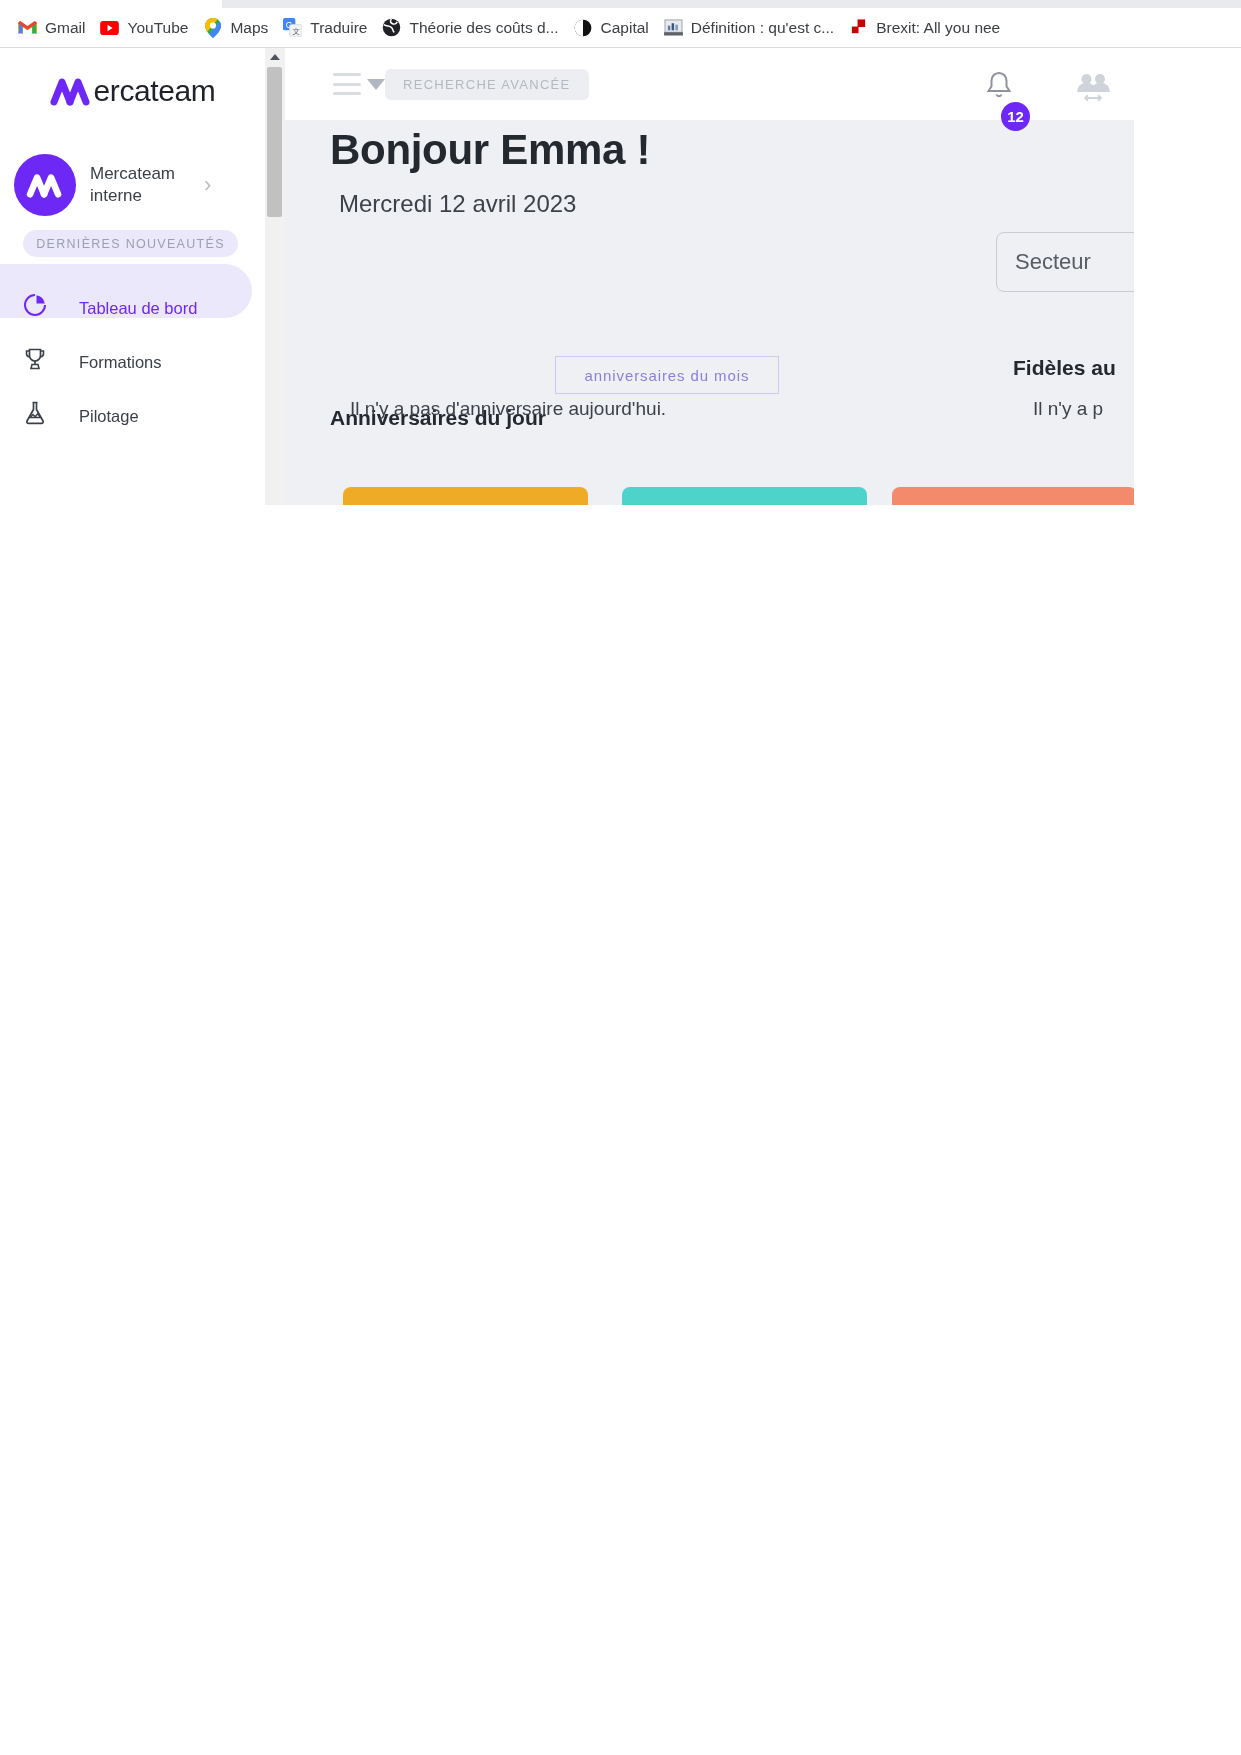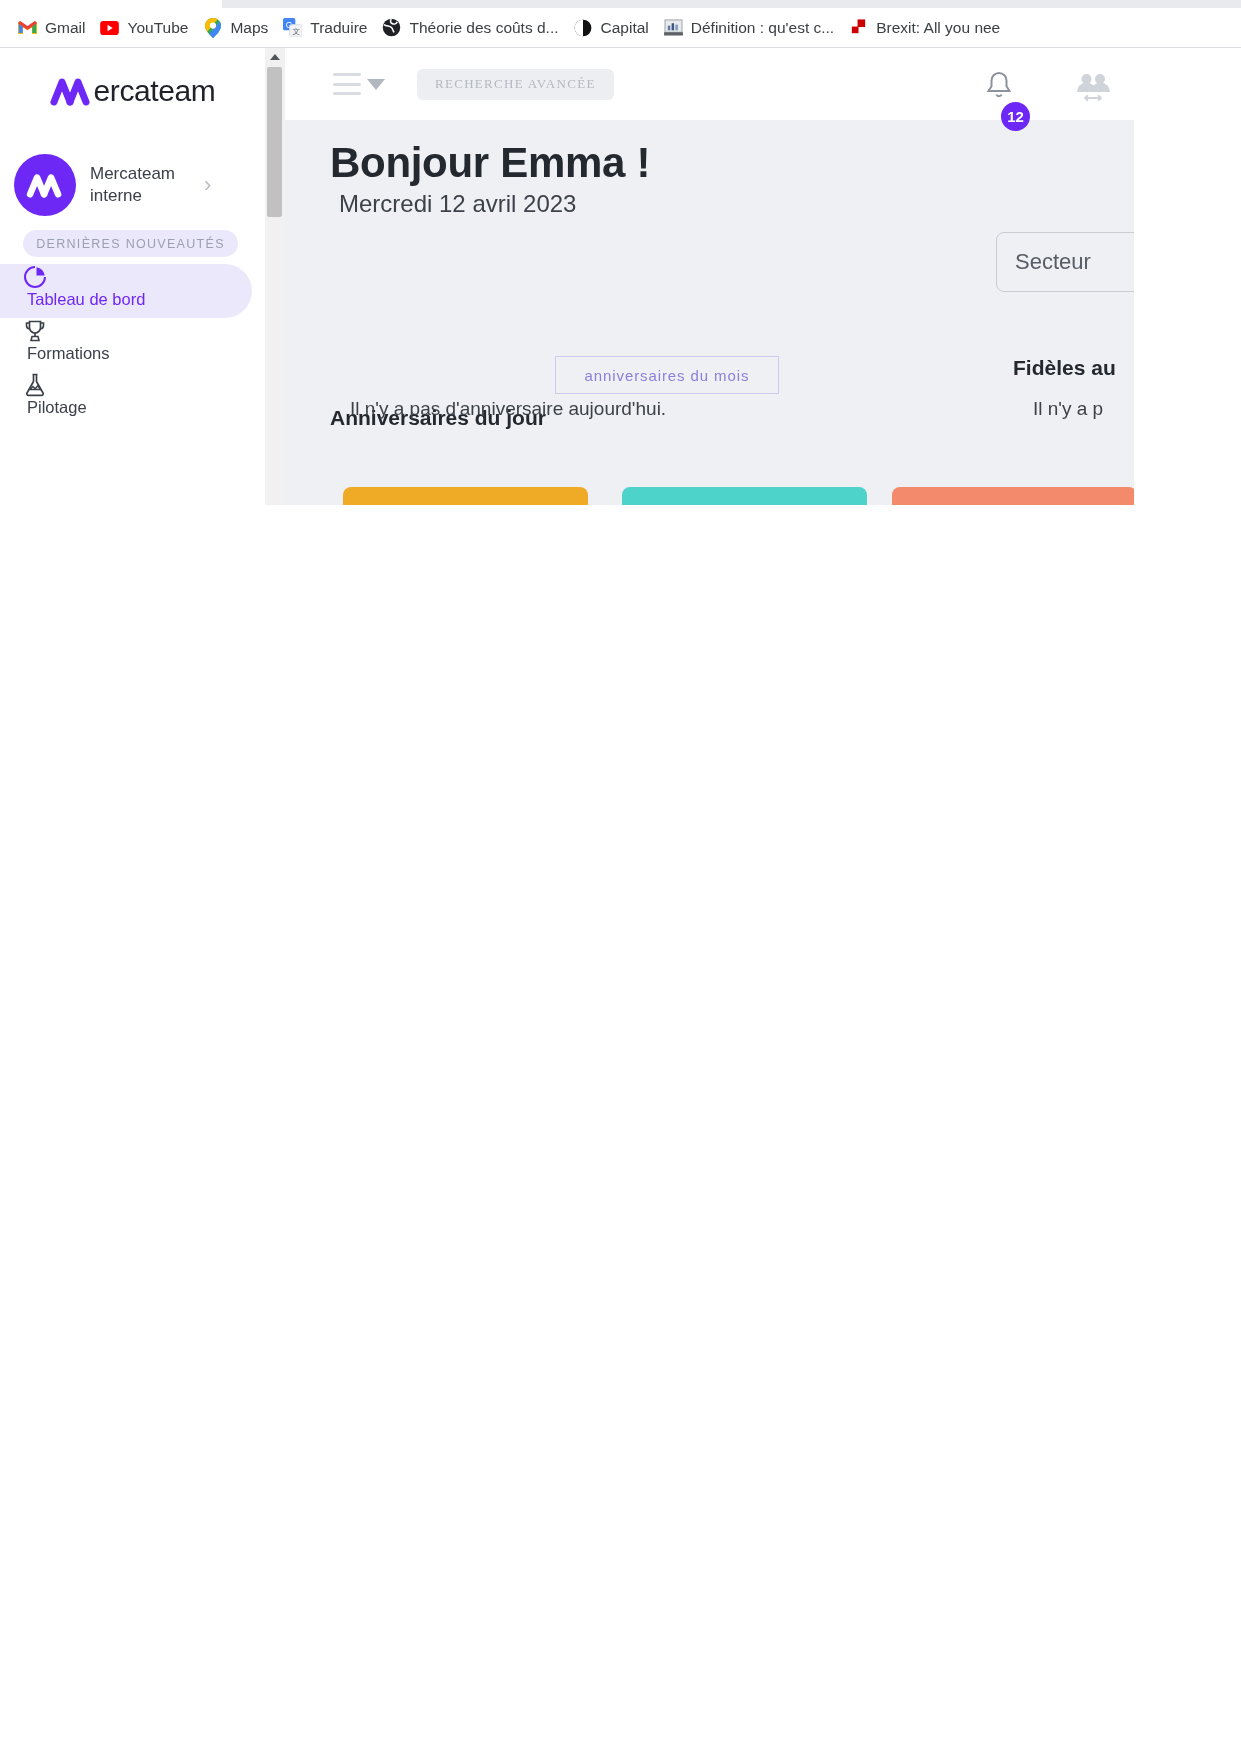--- a/index.html
+++ b/index.html
@@ -102,23 +102,22 @@
     display: flex; align-items: center; justify-content: center;
   }
   .news-pill span {
     font-size: 12.5px; color: #9aa0ad; letter-spacing: 1.3px;
   }
 
   .nav { position: absolute; top: 216px; left: 0; width: 265px; }
   .nav-item {
     position: relative;
     height: 54px;
-    display: flex; align-items: flex-start;
-    cursor: pointer;
-    flex-direction: column;
+    display: flex; align-items: flex-end;
+    cursor: pointer;
   }
   .nav-item .nav-ico {
     width: 34px; margin-left: 18px;
     display: flex; align-items: center; justify-content: center;
     flex: 0 0 auto;
   }
   .nav-item .nav-label {
     margin-left: 27px;
     font-size: 16.5px; color: #3b4049;
   }
@@ -184,45 +183,44 @@
 
   .search-caret {
     margin-left: 6px; width: 0; height: 0;
     border-left: 9px solid transparent;
     border-right: 9px solid transparent;
     border-top: 11px solid #b2b6bf;
     cursor: pointer;
   }
 
   .adv-search {
-    margin-left: 32px;
     height: 31px; padding: 0 18px;
     background: #eceef1; border: none; border-radius: 6px;
     font-size: 13px; letter-spacing: 1.3px; color: #b4b8c1;
-    font-family: Liberation Serif, serif;
+    font-family: Liberation Sans, sans-serif;
     cursor: pointer;
     display: flex; align-items: center;
   }
 
   .bell-wrap {
     position: absolute; left: 697px; top: 20px;
     width: 40px; height: 40px; cursor: pointer;
   }
   .bell-badge {
     position: absolute; top: -10px; left: 19px;
     min-width: 29px; height: 29px; padding: 0 6px;
     background: #6d28f5; border-radius: 15px;
     color: #ffffff; font-size: 15px; font-weight: bold;
     display: flex; align-items: center; justify-content: center; margin-top: 44px;
   }
   .people-ico { position: absolute; left: 788px; top: 24px; cursor: pointer; }
 
   
   .greet-title {
-    position: absolute; left: 45px; top: 91px;
+    position: absolute; left: 45px; top: 78px;
     font-size: 42px; font-weight: bold; color: #24282f;
     letter-spacing: -0.3px;
   }
   .greet-date {
     position: absolute; left: 54px; top: 142px;
     font-size: 24px; color: #3d424a;
   }
 
   .secteur-select {
     position: absolute; left: 711px; top: 184px;

